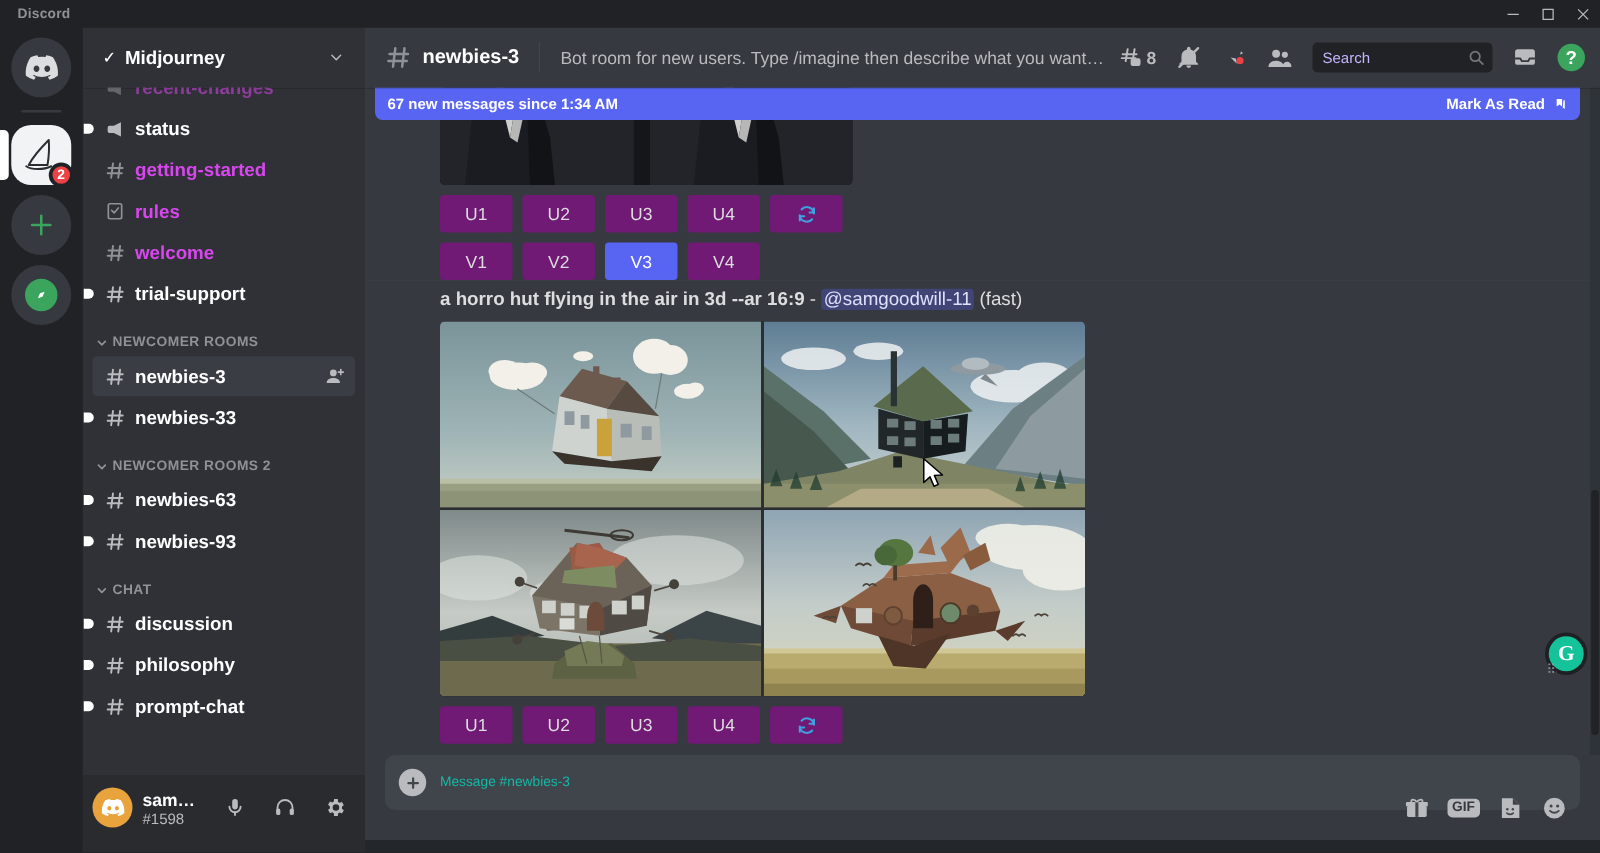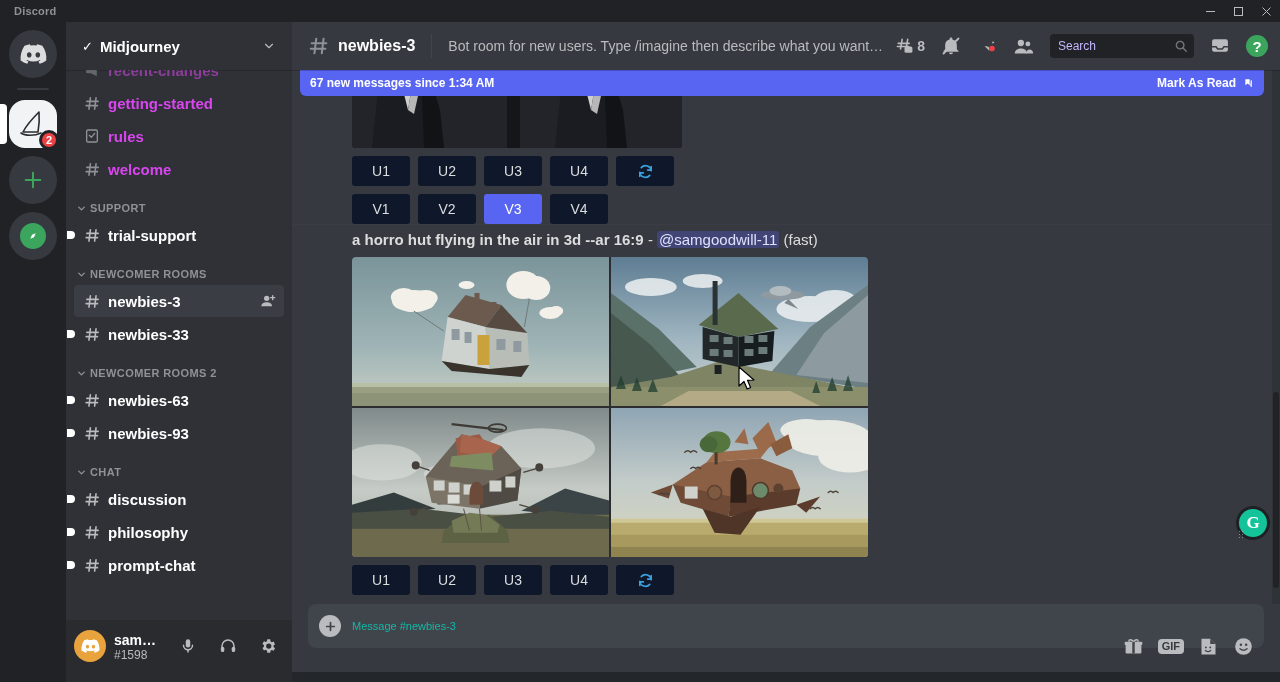--- a/index.html
+++ b/index.html
@@ -146,21 +146,21 @@
 
   .grid-4 {
     width: 516px; height: 300px; display: grid;
     grid-template-columns: 1fr 1fr; grid-template-rows: 1fr 1fr;
     gap: 2px; border-radius: 4px; overflow: hidden; background: #2b2d31;
   }
   .cell { position: relative; overflow: hidden; }
 
   .btn-row { display: flex; gap: 8px; padding-top: 8px; }
   .mj-btn {
-    width: 58px; height: 30px; background: #0f172a; border-radius: 3px;
+    width: 58px; height: 30px; background: #701a75; border-radius: 3px;
     display: flex; align-items: center; justify-content: center;
     color: #dcddde; font-size: 14px; font-weight: 500;
   }
   .mj-btn.primary { background: #5865f2; color: #fff; }
   .mj-btn.icon svg { display: block; }
 
   
   .scrollbar {
     position: absolute; right: 0; top: 0; width: 8px; height: 100%; background: #2e3338;
   }
@@ -292,20 +292,29 @@
 
         <div class="chan muted" style="margin-top:-16px;opacity:.55;">
           <span class="chan-icon">
             <svg width="17" height="17" viewBox="0 0 24 24" fill="currentColor">
                 <path d="M18 4l-8 4H5a2 2 0 0 0-2 2v4a2 2 0 0 0 2 2h5l8 4V4z"></path>
               </svg>
           </span>
           <span class="chan-name">recent-changes</span>
         </div>
 
+        <div class="chan unread">
+          <span class="unread-dot"></span>
+          <span class="chan-icon">
+            <svg width="17" height="17" viewBox="0 0 24 24" fill="currentColor">
+                <path d="M18 4l-8 4H5a2 2 0 0 0-2 2v4a2 2 0 0 0 2 2h5l8 4V4z"></path>
+              </svg>
+          </span>
+          <span class="chan-name">status</span>
+        </div>
 
         <div class="chan">
           <span class="chan-icon">
             <svg width="17" height="17" viewBox="0 0 24 24" fill="none" stroke="currentColor" stroke-width="2.2" stroke-linecap="round">
                 <path d="M9 4L7 20M17 4l-2 16M4 9h16M3 15h16"></path>
               </svg>
           </span>
           <span class="chan-name">getting-started</span>
         </div>
 
@@ -321,26 +330,20 @@
 
         <div class="chan">
           <span class="chan-icon">
             <svg width="17" height="17" viewBox="0 0 24 24" fill="none" stroke="currentColor" stroke-width="2.2" stroke-linecap="round">
                 <path d="M9 4L7 20M17 4l-2 16M4 9h16M3 15h16"></path>
               </svg>
           </span>
           <span class="chan-name">welcome</span>
         </div>
 
-        <div class="cat">
-          <svg width="11" height="11" viewBox="0 0 24 24">
-              <path d="M6 9l6 6 6-6" stroke="currentColor" stroke-width="3" fill="none" stroke-linecap="round" stroke-linejoin="round"></path>
-            </svg>
-          <span>SUPPORT</span>
-        </div>
 
         <div class="chan unread">
           <span class="unread-dot"></span>
           <span class="chan-icon">
             <svg width="17" height="17" viewBox="0 0 24 24" fill="none" stroke="currentColor" stroke-width="2.2" stroke-linecap="round">
                 <path d="M9 4L7 20M17 4l-2 16M4 9h16M3 15h16"></path>
               </svg>
           </span>
           <span class="chan-name">trial-support</span>
         </div>

